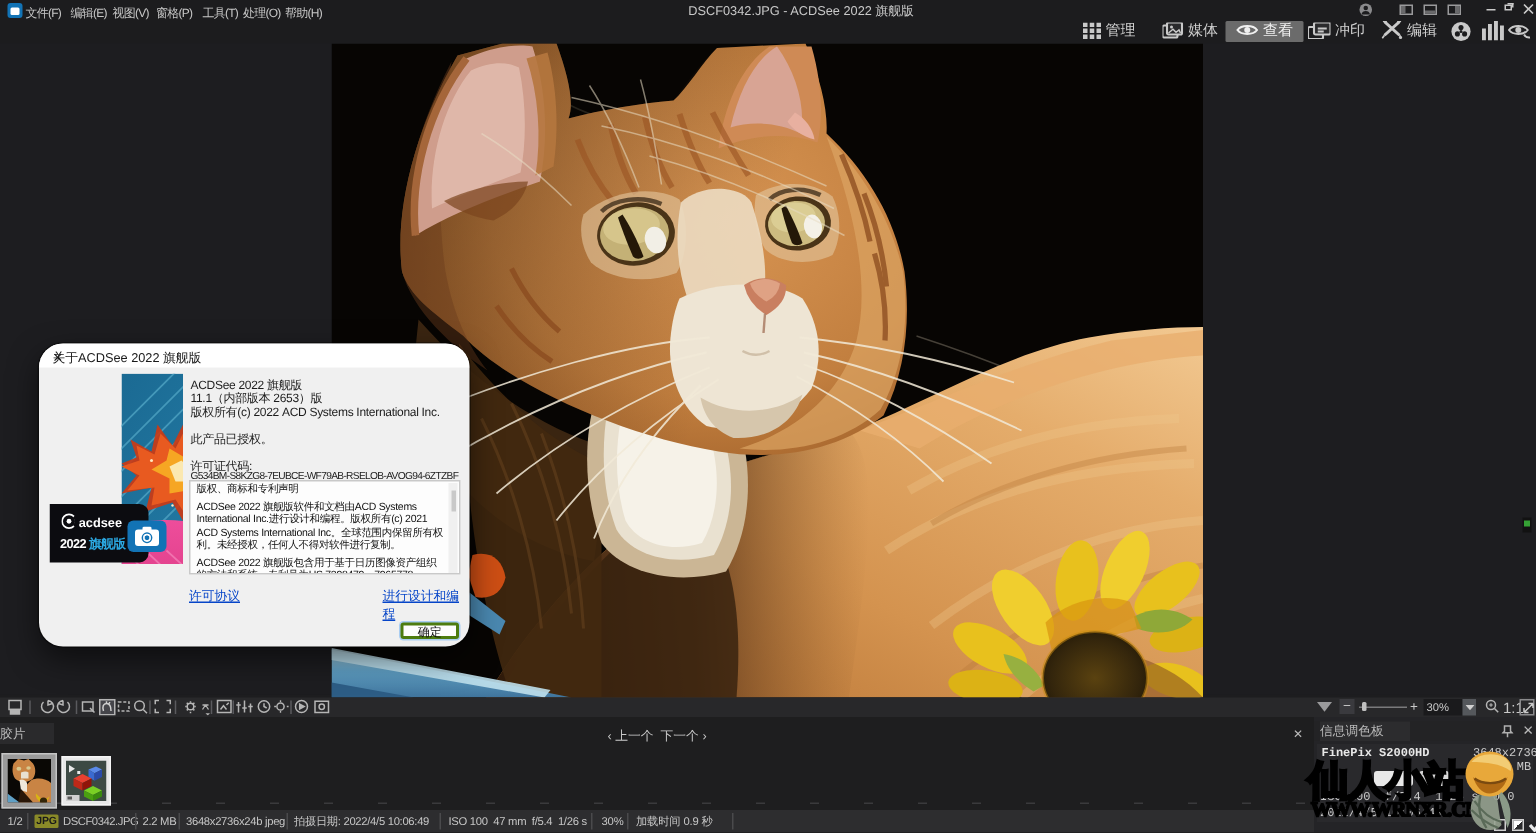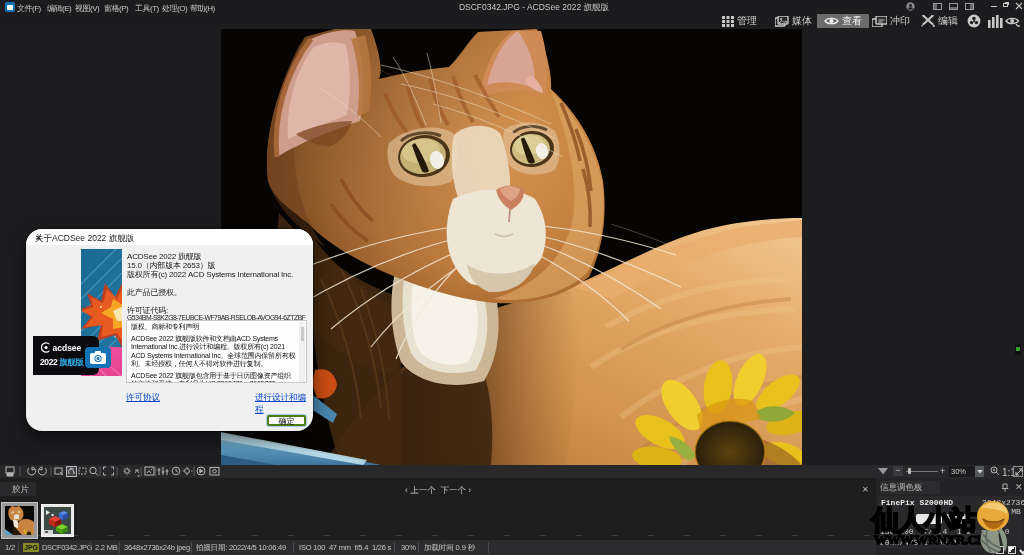--- a/index.html
+++ b/index.html
@@ -19,21 +19,21 @@
 #mode-view { background:#6b6b6b; color:#efefef; padding:0 7px; border-radius:1px; }
 
 #viewer { position:absolute; left:0; top:29px; width:1024px; height:434px; background:#1d1d20; }
 #photo { position:absolute; left:221px; top:0px; width:581px; height:436px; }
 #greendot { position:absolute; left:1015px; top:345px; width:6px; height:10px; background:#121212; }
 #greendot:after { content:""; position:absolute; left:1px; top:2px; width:4px; height:4px; background:#35a135; }
 
 #vtoolbar { position:absolute; left:0; top:465px; width:1024px; height:13px; background:#28282a; color:#b9b9b9; }
 
 #filmstrip { position:absolute; left:0; top:478px; width:876px; height:62px; background:#1e1e1f; }
-#fstab { position:absolute; left:0; top:4px; width:36px; height:14px; background:#2a2a2c; color:#bdbdbd; font-size:8.5px; line-height:14px; padding-left:12px; }
+#fstab { position:absolute; left:0; top:4px; width:36px; height:14px; background:#2a2a2c; color:#bdbdbd; font-size:8.5px; line-height:14px; padding-left:0; }
 #fshead { position:absolute; left:0; top:4px; width:876px; height:14px; background:#232325; z-index:-1; }
 #fsnav { position:absolute; left:405px; top:7px; color:#c9c9c9; font-size:8.5px; }
 #fsclose { position:absolute; left:862px; top:7px; color:#bbb; font-size:8px; }
 .thumb { position:absolute; top:24px; width:37px; height:37px; }
 
 #infopal { position:absolute; left:876px; top:478px; width:148px; height:77px; background:#242427; overflow:hidden; }
 
 #statusbar { position:absolute; left:0; top:540px; width:876px; height:15px; background:#2d2d2f; color:#c6c6c6; font-size:7.5px; line-height:15px; letter-spacing:-0.1px; }
 .sep { position:absolute; top:2px; height:11px; width:1px; background:#4a4a4c; }
 
@@ -545,21 +545,21 @@
       <svg class="abs" style="left:5px;top:4px" width="16" height="13" viewBox="0 0 16 13">
             <rect x="0" y="2" width="16" height="11" rx="2" fill="#fff"></rect>
             <rect x="5" y="0" width="6" height="3" rx="1" fill="#fff"></rect>
             <circle cx="8" cy="7.5" r="3.6" fill="#1273b5"></circle>
             <circle cx="8" cy="7.5" r="2.2" fill="none" stroke="#fff" stroke-width="0.8"></circle>
             <path d="M8,5.3 l1.9,1.1 l0,2.2 l-1.9,1.1 l-1.9,-1.1 l0,-2.2 z" fill="none" stroke="#fff" stroke-width="0.7"></path>
           </svg>
     </div>
   </div>
     <span class="dl" style="top:22px">ACDSee 2022 旗舰版</span>
-    <span class="dl" style="top:31px">15.0（内部版本 2653）版</span>
+    <span class="dl" style="top:31px">11.1（内部版本 2653）版</span>
     <span class="dl" style="top:40px">版权所有(c) 2022 ACD Systems International Inc.</span>
     <span class="dl" style="top:58px">此产品已授权。</span>
     <span class="dl" style="top:76px">许可证代码:</span>
     <span class="dl" style="top:84.5px;font-size:6.8px;letter-spacing:-0.45px">G534BM-S8KZG8-7EUBCE-WF79AB-RSELOB-AVOG94-6ZTZBF</span>
     <div id="licbox">
       <div style="padding:2px 10px 0 4px">
       <div style="margin-bottom:4px">版权、商标和专利声明</div>
       <div style="margin-bottom:4px">ACDSee 2022 旗舰版软件和文档由ACD Systems International Inc.进行设计和编程。版权所有(c) 2021 ACD Systems International Inc。全球范围内保留所有权利。未经授权，任何人不得对软件进行复制。</div>
       <div>ACDSee 2022 旗舰版包含用于基于日历图像资产组织的方法和系统。专利号为US 7398479、7965778、7966046和相关专利</div>
       </div>

